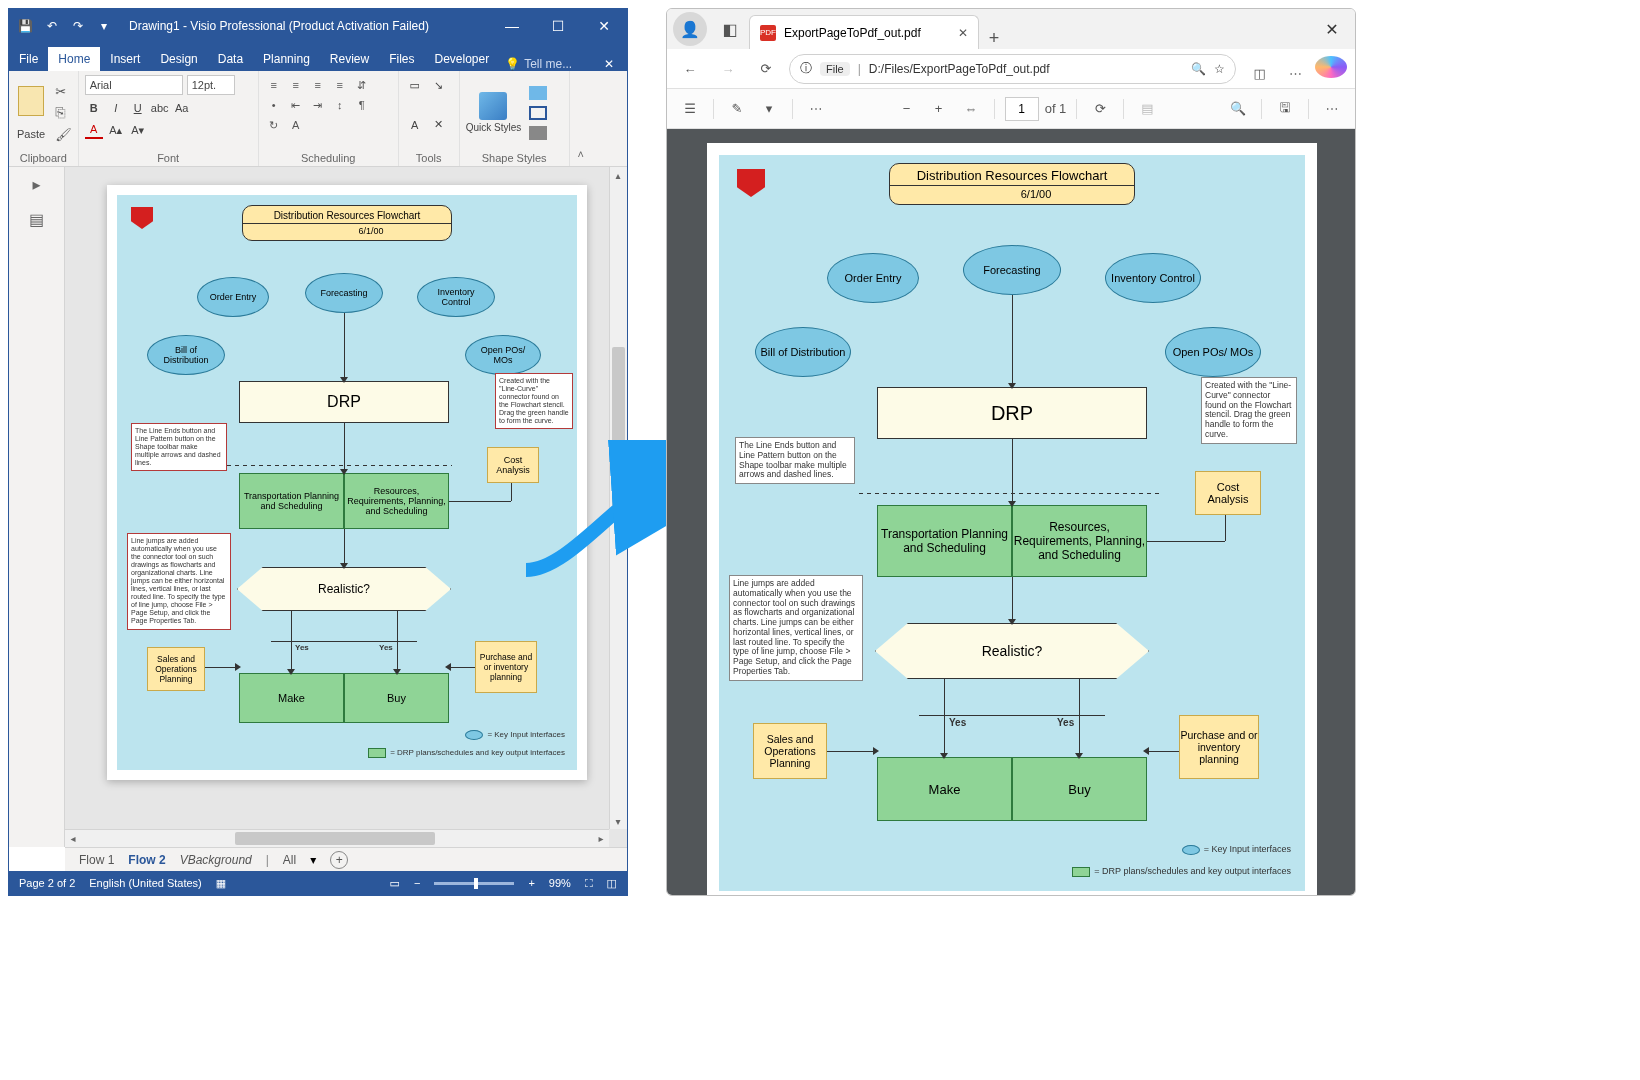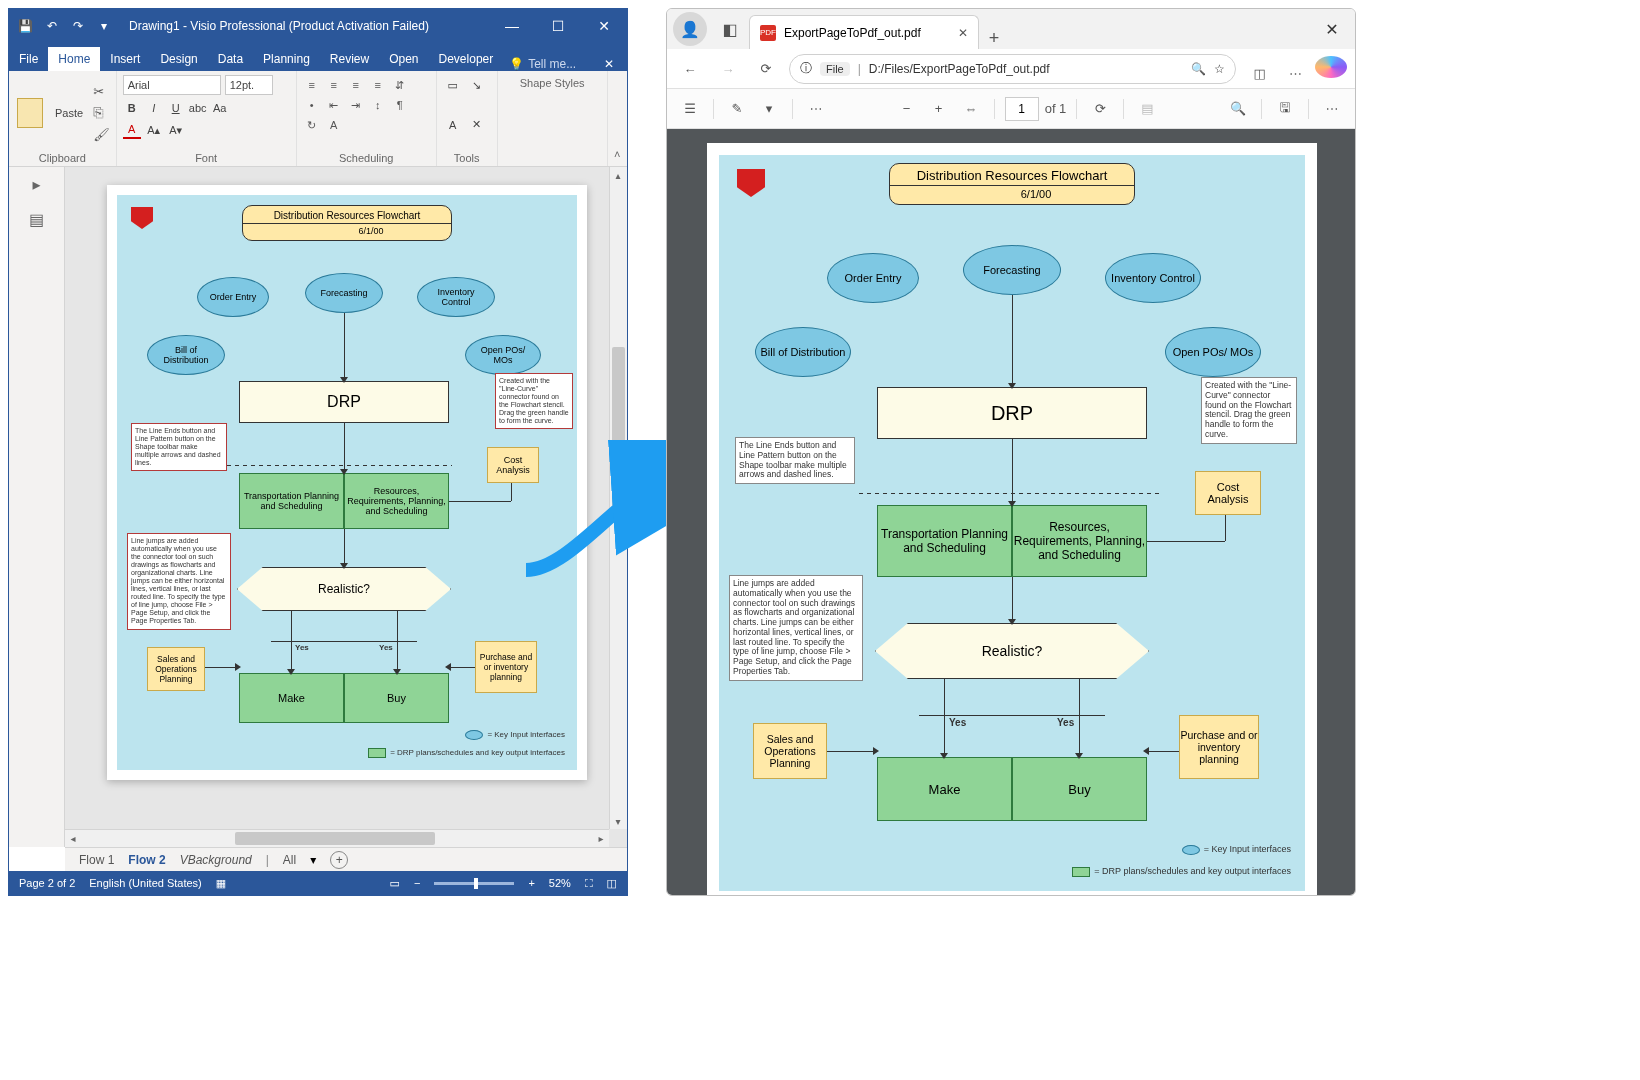--- a/index.html
+++ b/index.html
@@ -17,21 +17,21 @@
 .visio-tabs .tab { padding: 5px 10px; cursor:pointer;}
 .visio-tabs .tab.active { background: #fff; color: #2b579a; }
 .visio-tabs .tellme { flex:1; display:flex; align-items:center; gap:4px; padding-left:6px; color:#cdd9ee;}
 .visio-tabs .subclose { width:36px; text-align:center;}
 
 .visio-ribbon { height: 96px; background: #f3f2f1; border-bottom:1px solid #d4d4d4; display:flex; font-size:11px; color:#444;}
 .rgroup { border-right:1px solid #e1e1e1; padding:4px 6px 2px 6px; display:flex; flex-direction:column; justify-content:space-between;}
 .rgroup .glabel { text-align:center; color:#666; font-size:11px; padding-top:2px;}
 .rgroup .gbody { flex:1; display:flex; align-items:flex-start; gap:4px;}
 .rg-clip .gbody { flex-direction:row; align-items:center;}
-.paste-btn { display:flex; flex-direction:row; align-items:center; gap:12px; padding:2px;}
+.paste-btn { display:flex; flex-direction:column; align-items:center; gap:12px; padding:2px;}
 .paste-icon { width:26px; height:30px; background:#f8e6b0; border:1px solid #c9a94a; position:relative;}
 .side-icons { display:flex; flex-direction:column; gap:6px; font-size:13px; color:#555; padding-left:4px;}
 .rg-font .gbody { flex-direction:column; }
 .frow { display:flex; gap:4px; align-items:center;}
 .fsel { border:1px solid #c8c8c8; background:#fff; height:20px; font-size:11px; padding:0 4px; display:flex; align-items:center;}
 .fbtn { min-width:18px; height:18px; display:flex; align-items:center; justify-content:center; color:#444;}
 .rg-para .gbody{flex-direction:column; gap:4px; padding-top:2px;}
 .rg-para .frow span{width:18px; height:16px; display:flex; align-items:center; justify-content:center; color:#555;}
 .rg-tools .gbody{flex-wrap:wrap; width:48px;}
 .rg-tools .gbody span{width:20px; height:20px; display:flex; align-items:center; justify-content:center;}
@@ -148,21 +148,21 @@
     </div>
   </div>
   <div class="visio-tabs">
     <div class="tab">File</div>
     <div class="tab active">Home</div>
     <div class="tab">Insert</div>
     <div class="tab">Design</div>
     <div class="tab">Data</div>
     <div class="tab">Planning</div>
     <div class="tab">Review</div>
-    <div class="tab">Open</div>
+    <div class="tab">Files</div>
     <div class="tab">Developer</div>
     <div class="tellme">
         <span>💡</span>
         <span>Tell me...</span>
       </div>
     <div class="subclose">✕</div>
   </div>
 
   <div class="visio-ribbon">
     <div class="rgroup rg-clip">
@@ -232,20 +232,31 @@
     <div class="rgroup rg-tools">
       <div class="gbody">
         <span>▭</span>
         <span>↘</span>
         <span>A</span>
         <span>✕</span>
       </div>
       <div class="glabel">Tools</div>
     </div>
     <div class="rgroup rg-shape" style="min-width:110px">
+      <div class="gbody">
+        <div class="qs-btn">
+          <div class="qs-icon"></div>
+          <span style="font-size:10px;line-height:1.1;text-align:center;">Quick Styles</span>
+        </div>
+        <div class="mini">
+          <span style="background:#6fb8e8"></span>
+          <span style="border:2px solid #2b579a"></span>
+          <span style="background:#888"></span>
+        </div>
+      </div>
       <div class="glabel">Shape Styles</div>
     </div>
     <div class="rcollapse">˄</div>
   </div>
 
   <div class="visio-side">
     <span>▸</span>
     <span>▤</span>
   </div>
 
@@ -334,21 +345,21 @@
     <span>Page 2 of 2</span>
     <span>English (United States)</span>
     <span>▦</span>
     <span class="spacer"></span>
     <span>▭</span>
     <span>−</span>
     <div class="zoom-slider">
         <div class="zthumb"></div>
       </div>
     <span>+</span>
-    <span>52%</span>
+    <span>99%</span>
     <span>⛶</span>
     <span>◫</span>
   </div>
 </div>
 
 <div class="big-arrow">
   <svg viewBox="0 0 200 150">
     <defs>
         <marker id="ah" markerWidth="14" markerHeight="14" refX="6" refY="6" orient="auto">
           <path d="M0,0 L12,6 L0,12 Z" fill="#1e9df1"></path>

